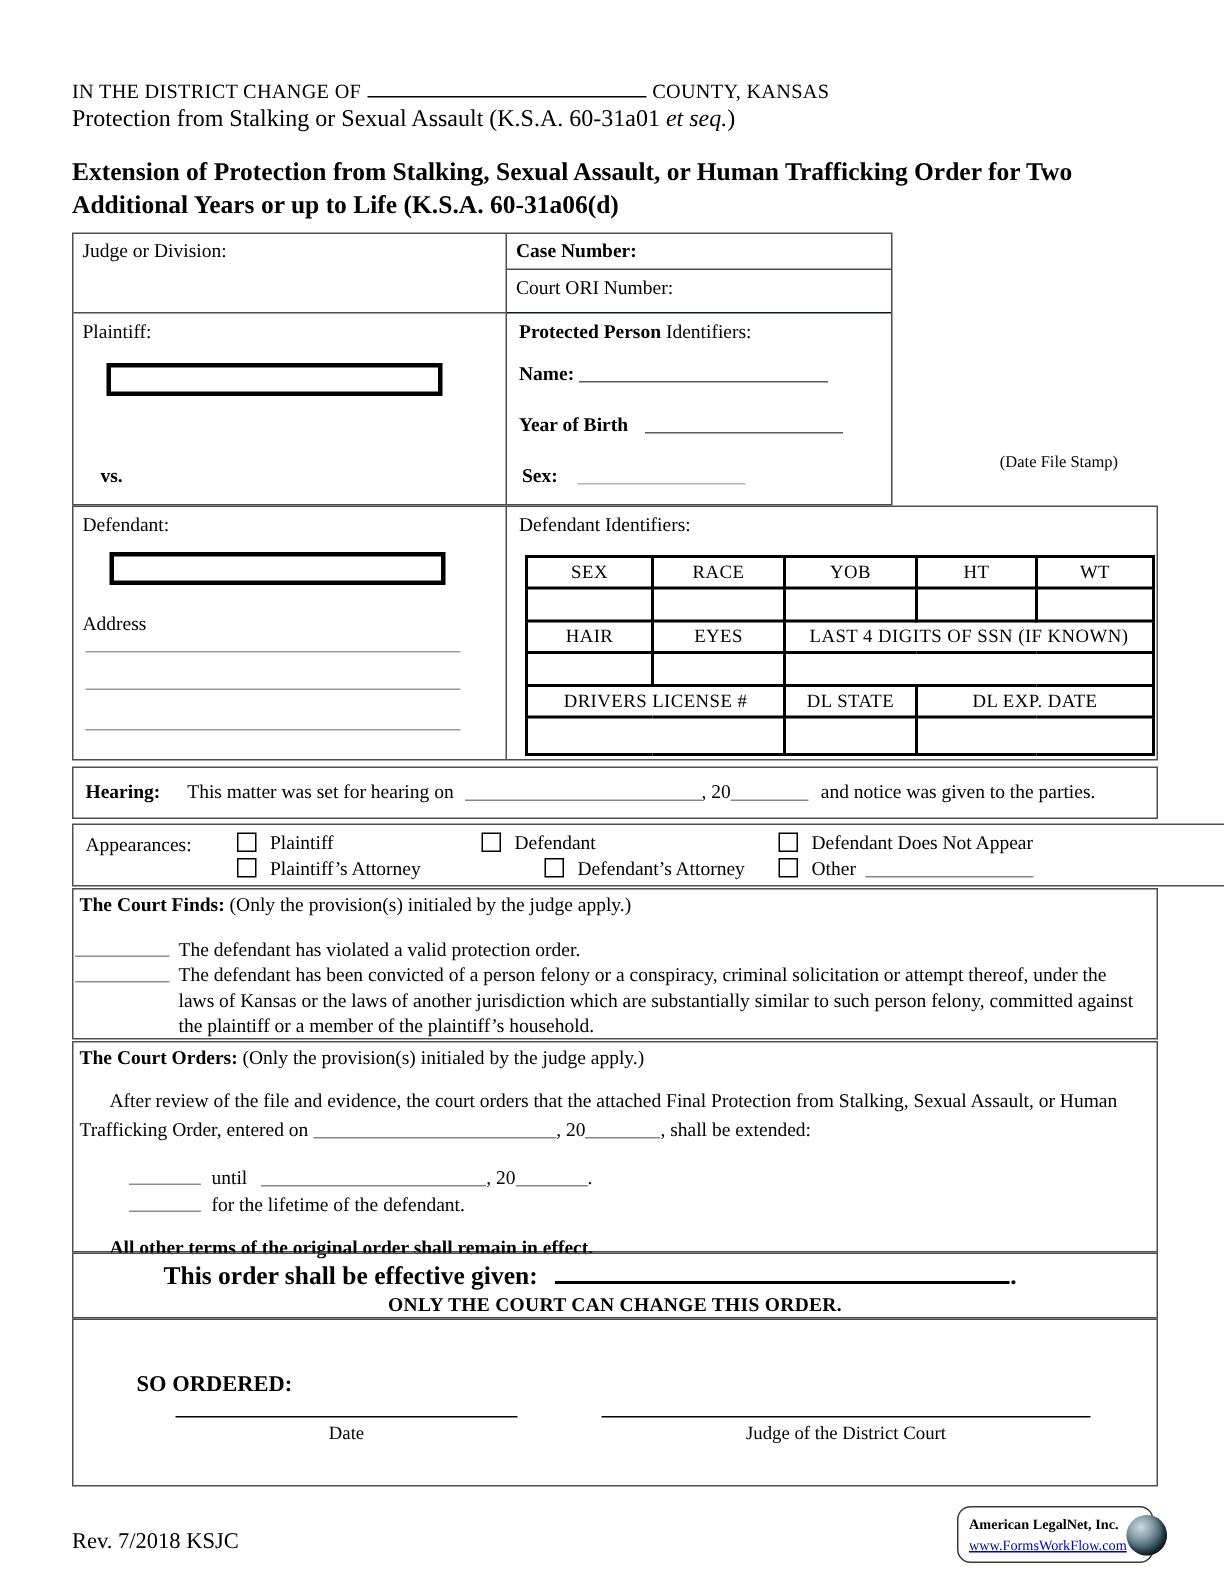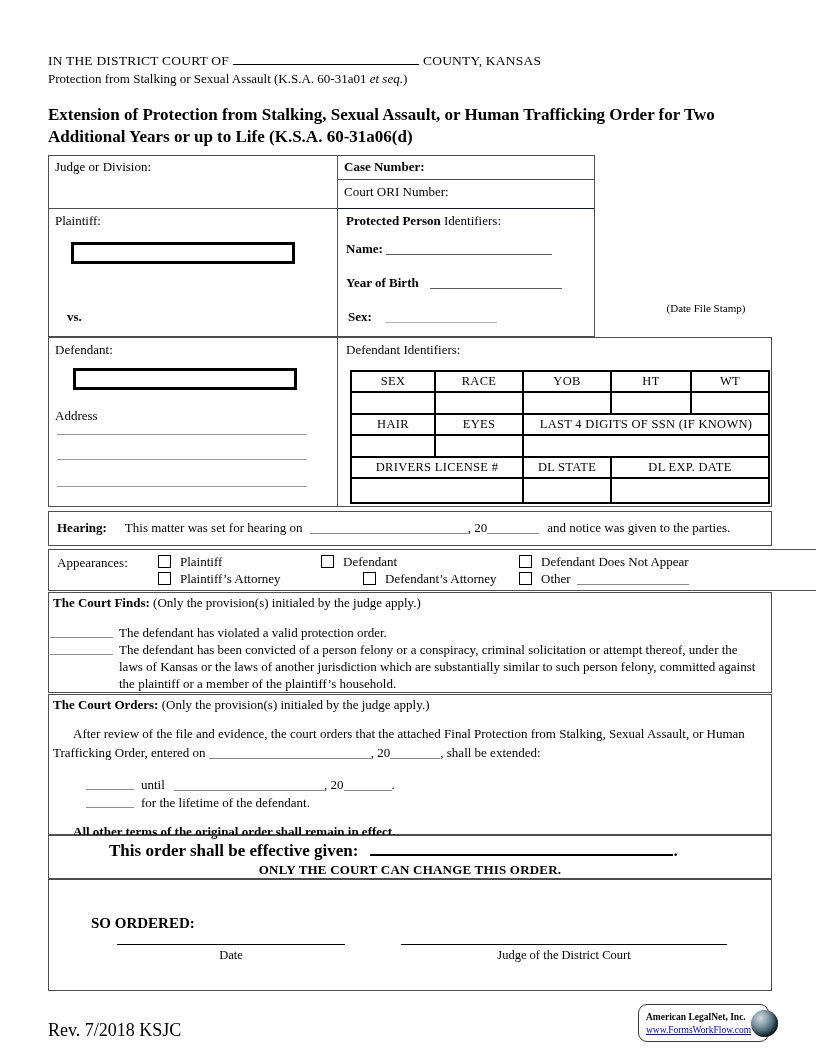--- a/index.html
+++ b/index.html
@@ -7,21 +7,21 @@
   .page {
     position:relative; width:816px; height:1056px; margin:0 auto;
     background:#ffffff; font-family:"Liberation Serif","DejaVu Serif",serif;
     color:#000; font-size:13px; overflow:hidden;
   }
   .abs { position:absolute; }
 
   
   .court-line { left:48px; top:52px; font-size:13.5px; letter-spacing:.2px; }
   .county-fill { display:inline-block; width:186px; border-bottom:1.2px solid #000; height:13px; margin:0 4px; }
-  .sub-line { left:48px; top:71px; font-size:13px;text-align:right; }
+  .sub-line { left:48px; top:71px; font-size:16px;text-align:right; }
   .form-title { left:48px; top:104px; width:726px; font-size:17px; font-weight:bold; line-height:22px; }
 
   
   .bx { border:1px solid #4e4e4e; }
   .topbox { left:48px; top:155px; width:547px; height:182px; }
   .cell { position:absolute; }
   .judge-cell   { left:0; top:0; width:289px; height:52px; border-right:1px solid #4e4e4e; padding:3px 6px; }
   .casenum-cell { left:289px; top:0; width:256px; height:24px; border-bottom:1px solid #4e4e4e; padding:3px 6px; font-weight:bold; }
   .ori-cell     { left:289px; top:24px; width:256px; height:28px; padding:4px 6px; }
   .plaintiff-cell { left:0; top:52px; width:289px; height:128px; border-top:1px solid #4e4e4e; border-right:1px solid #4e4e4e; padding:4px 6px; }
@@ -73,42 +73,42 @@
   .effbox { left:48px; top:835px; width:724px; height:44px; }
   .eff-line1 { position:absolute; left:60px; top:5px; font-size:17px; font-weight:bold; white-space:nowrap; }
   .eff-fill { display:inline-block; width:303px; border-bottom:2px solid #000; height:14px; margin-left:12px; }
   .eff-warning { position:absolute; left:0; top:26px; width:100%; text-align:center; font-weight:bold; font-size:13px; letter-spacing:.2px; }
 
   .sobox { left:48px; top:879px; width:724px; height:112px; }
   .so-label { position:absolute; left:42px; top:15px; font-size:15px; font-weight:bold;margin-top:20px; }
   .sig-line { position:absolute; border-bottom:1.6px solid #000; height:0; }
   .sig-caption { position:absolute; text-align:center; font-size:12.5px; }
 
-  .footer-rev { left:48px; top:1020px; font-size:18px; }
+  .footer-rev { left:48px; top:1020px; font-size:15px; }
   .footer-page { left:0; top:1010px; width:816px; text-align:center; font-size:12.5px; }
   .logo { left:638px; top:1004px; width:131px; height:38px; border:1.5px solid #3a3a3a;
           border-radius:9px; display:flex; align-items:center; padding:2px 4px 2px 7px; background:#fff; }
   .logo-text { flex:1; line-height:11px; }
   .logo-l1 { font-size:9.5px; font-weight:bold; white-space:nowrap; }
   .logo-l2 { font-size:9.5px; color:#0000bf; text-decoration:underline; white-space:nowrap; }
   .globe {
     width:27px; height:27px; border-radius:50%;
     background:radial-gradient(circle at 35% 30%, #cfd8de 0%, #8fa3ad 28%, #33505e 60%, #101c24 100%);
     box-shadow:inset -2px -2px 3px rgba(0,0,0,.6);
     flex:0 0 auto;
   }
   .it { font-style:italic; }
   .nw { white-space:nowrap; }
 </style>
 </head>
 <body>
 
 <div class="page">
 
-  <div class="abs court-line"><span>IN THE DISTRICT COURT OF</span><span class="county-fill"></span><span>COUNTY, KANSAS</span></div>
+  <div class="abs court-line"><span>IN THE DISTRICT CHANGE OF</span><span class="county-fill"></span><span>COUNTY, KANSAS</span></div>
 
   <div class="abs sub-line"><span>Protection from Stalking or Sexual Assault (K.S.A. 60-31a01 </span><span class="it">et seq.</span><span>)</span></div>
 
   <div class="abs form-title">Extension of Protection from Stalking, Sexual Assault, or Human Trafficking Order for Two Additional Years or up to Life (K.S.A. 60-31a06(d)</div>
 
   <div class="abs bx topbox">
     <div class="cell judge-cell"><span>Judge or Division:</span></div>
     <div class="cell casenum-cell"><span>Case Number:</span></div>
     <div class="cell ori-cell"><span>Court ORI Number:</span></div>
 

